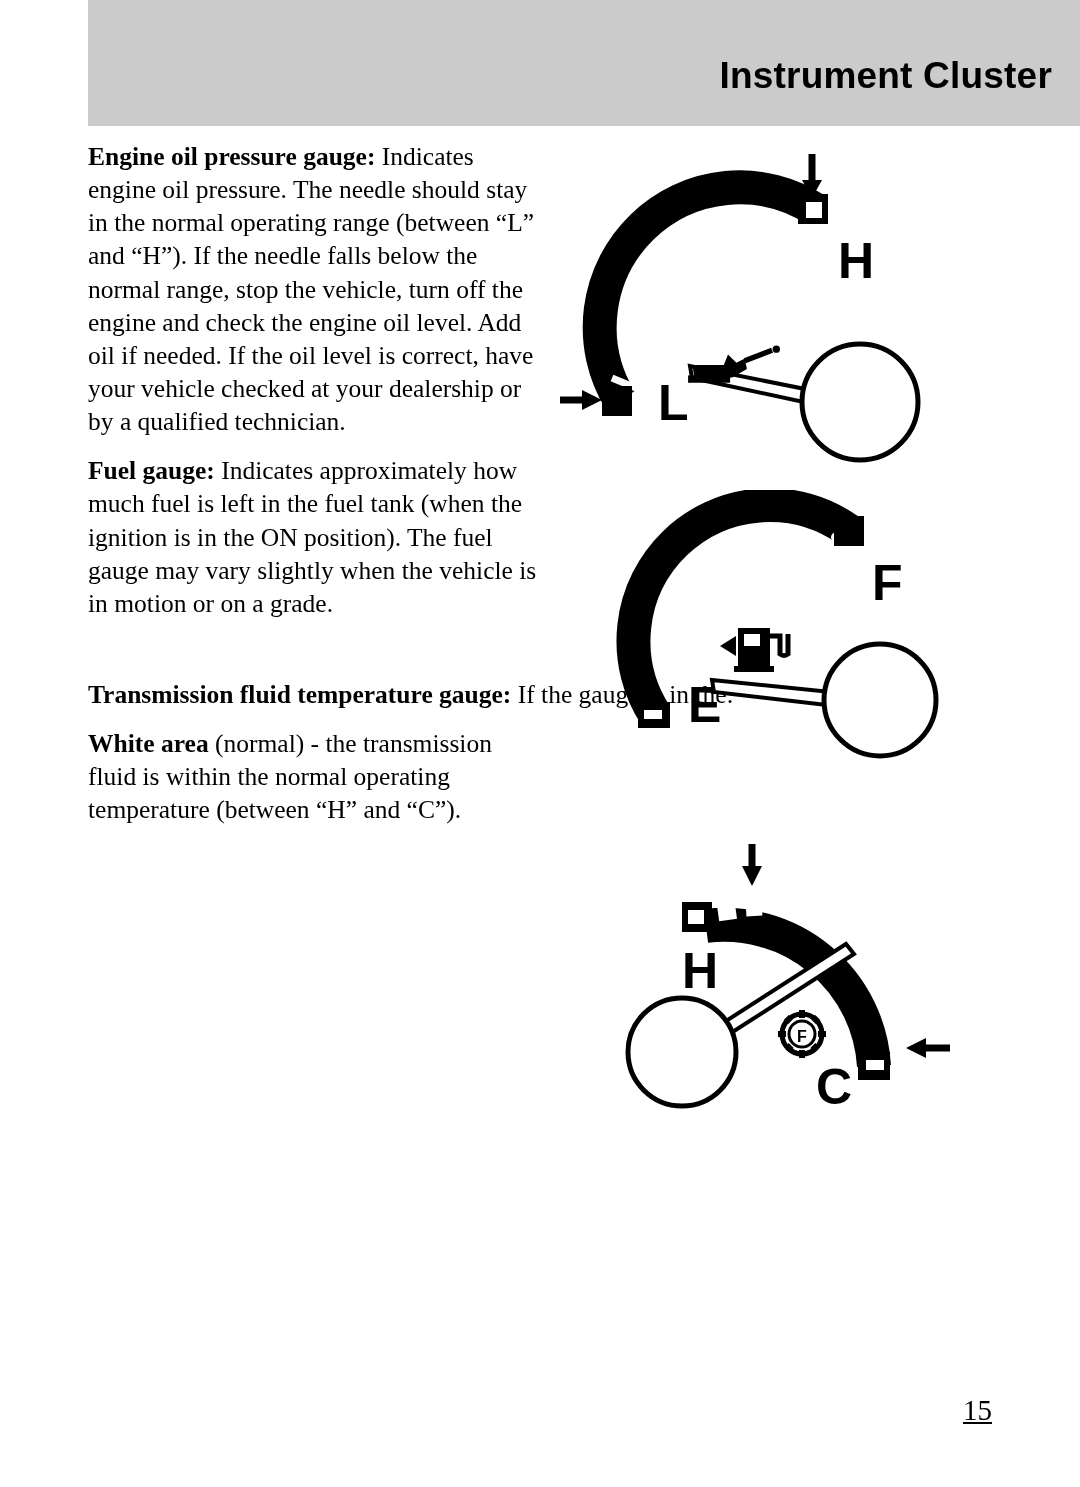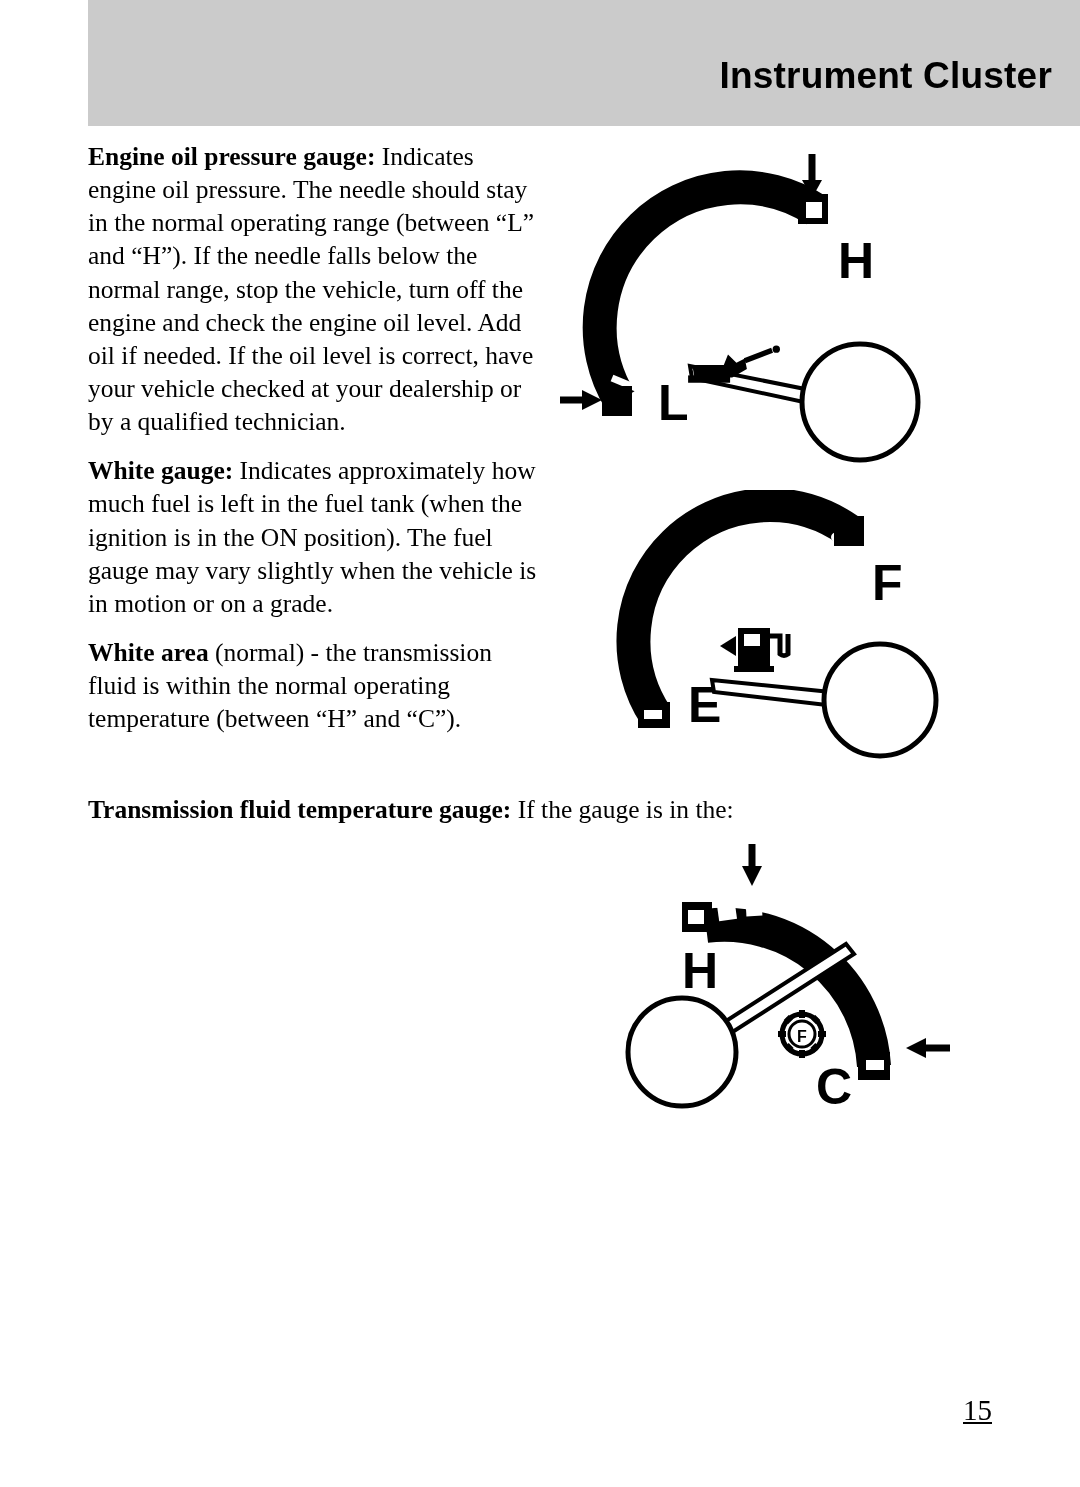--- a/index.html
+++ b/index.html
@@ -83,26 +83,26 @@
 <body>
 
 <div class="header-band">
   <div class="header-title">Instrument Cluster</div>
 </div>
 
 <div class="content">
 
   <p class="para col-narrow"><span class="bold">Engine oil pressure gauge:</span><span> Indicates engine oil pressure. The needle should stay in the normal operating range (between “L” and “H”). If the needle falls below the normal range, stop the vehicle, turn off the engine and check the engine oil level. Add oil if needed. If the oil level is correct, have your vehicle checked at your dealership or by a qualified technician.</span></p>
 
-  <p class="para col-narrow"><span class="bold">White gauge:</span><span> Indicates approximately how much fuel is left in the fuel tank (when the ignition is in the ON position). The fuel gauge may vary slightly when the vehicle is in motion or on a grade.</span></p>
-
+  <p class="para col-narrow"><span class="bold">Fuel gauge:</span><span> Indicates approximately how much fuel is left in the fuel tank (when the ignition is in the ON position). The fuel gauge may vary slightly when the vehicle is in motion or on a grade.</span></p>
+
+
+  <p class="para full-width" style="margin-top:58px;"><span class="bold">Transmission fluid temperature gauge:</span><span> If the gauge is in the:</span></p>
 
   <p class="para col-narrow"><span class="bold">White area</span><span> (normal) - the transmission fluid is within the normal operating temperature (between “H” and “C”).</span></p>
-
-  <p class="para full-width" style="margin-top:58px;"><span class="bold">Transmission fluid temperature gauge:</span><span> If the gauge is in the:</span></p>
 
 </div>
 
 <div class="figure" id="fig-oil">
   <svg width="380" height="320" viewBox="0 0 380 320">
 
     <path d="M 60 250 A 140 140 0 0 1 256 60" fill="none" stroke="#000" stroke-width="34"></path>
 
     <g stroke="#fff" stroke-width="7">
       <line x1="52" y1="228" x2="76" y2="238"></line>

